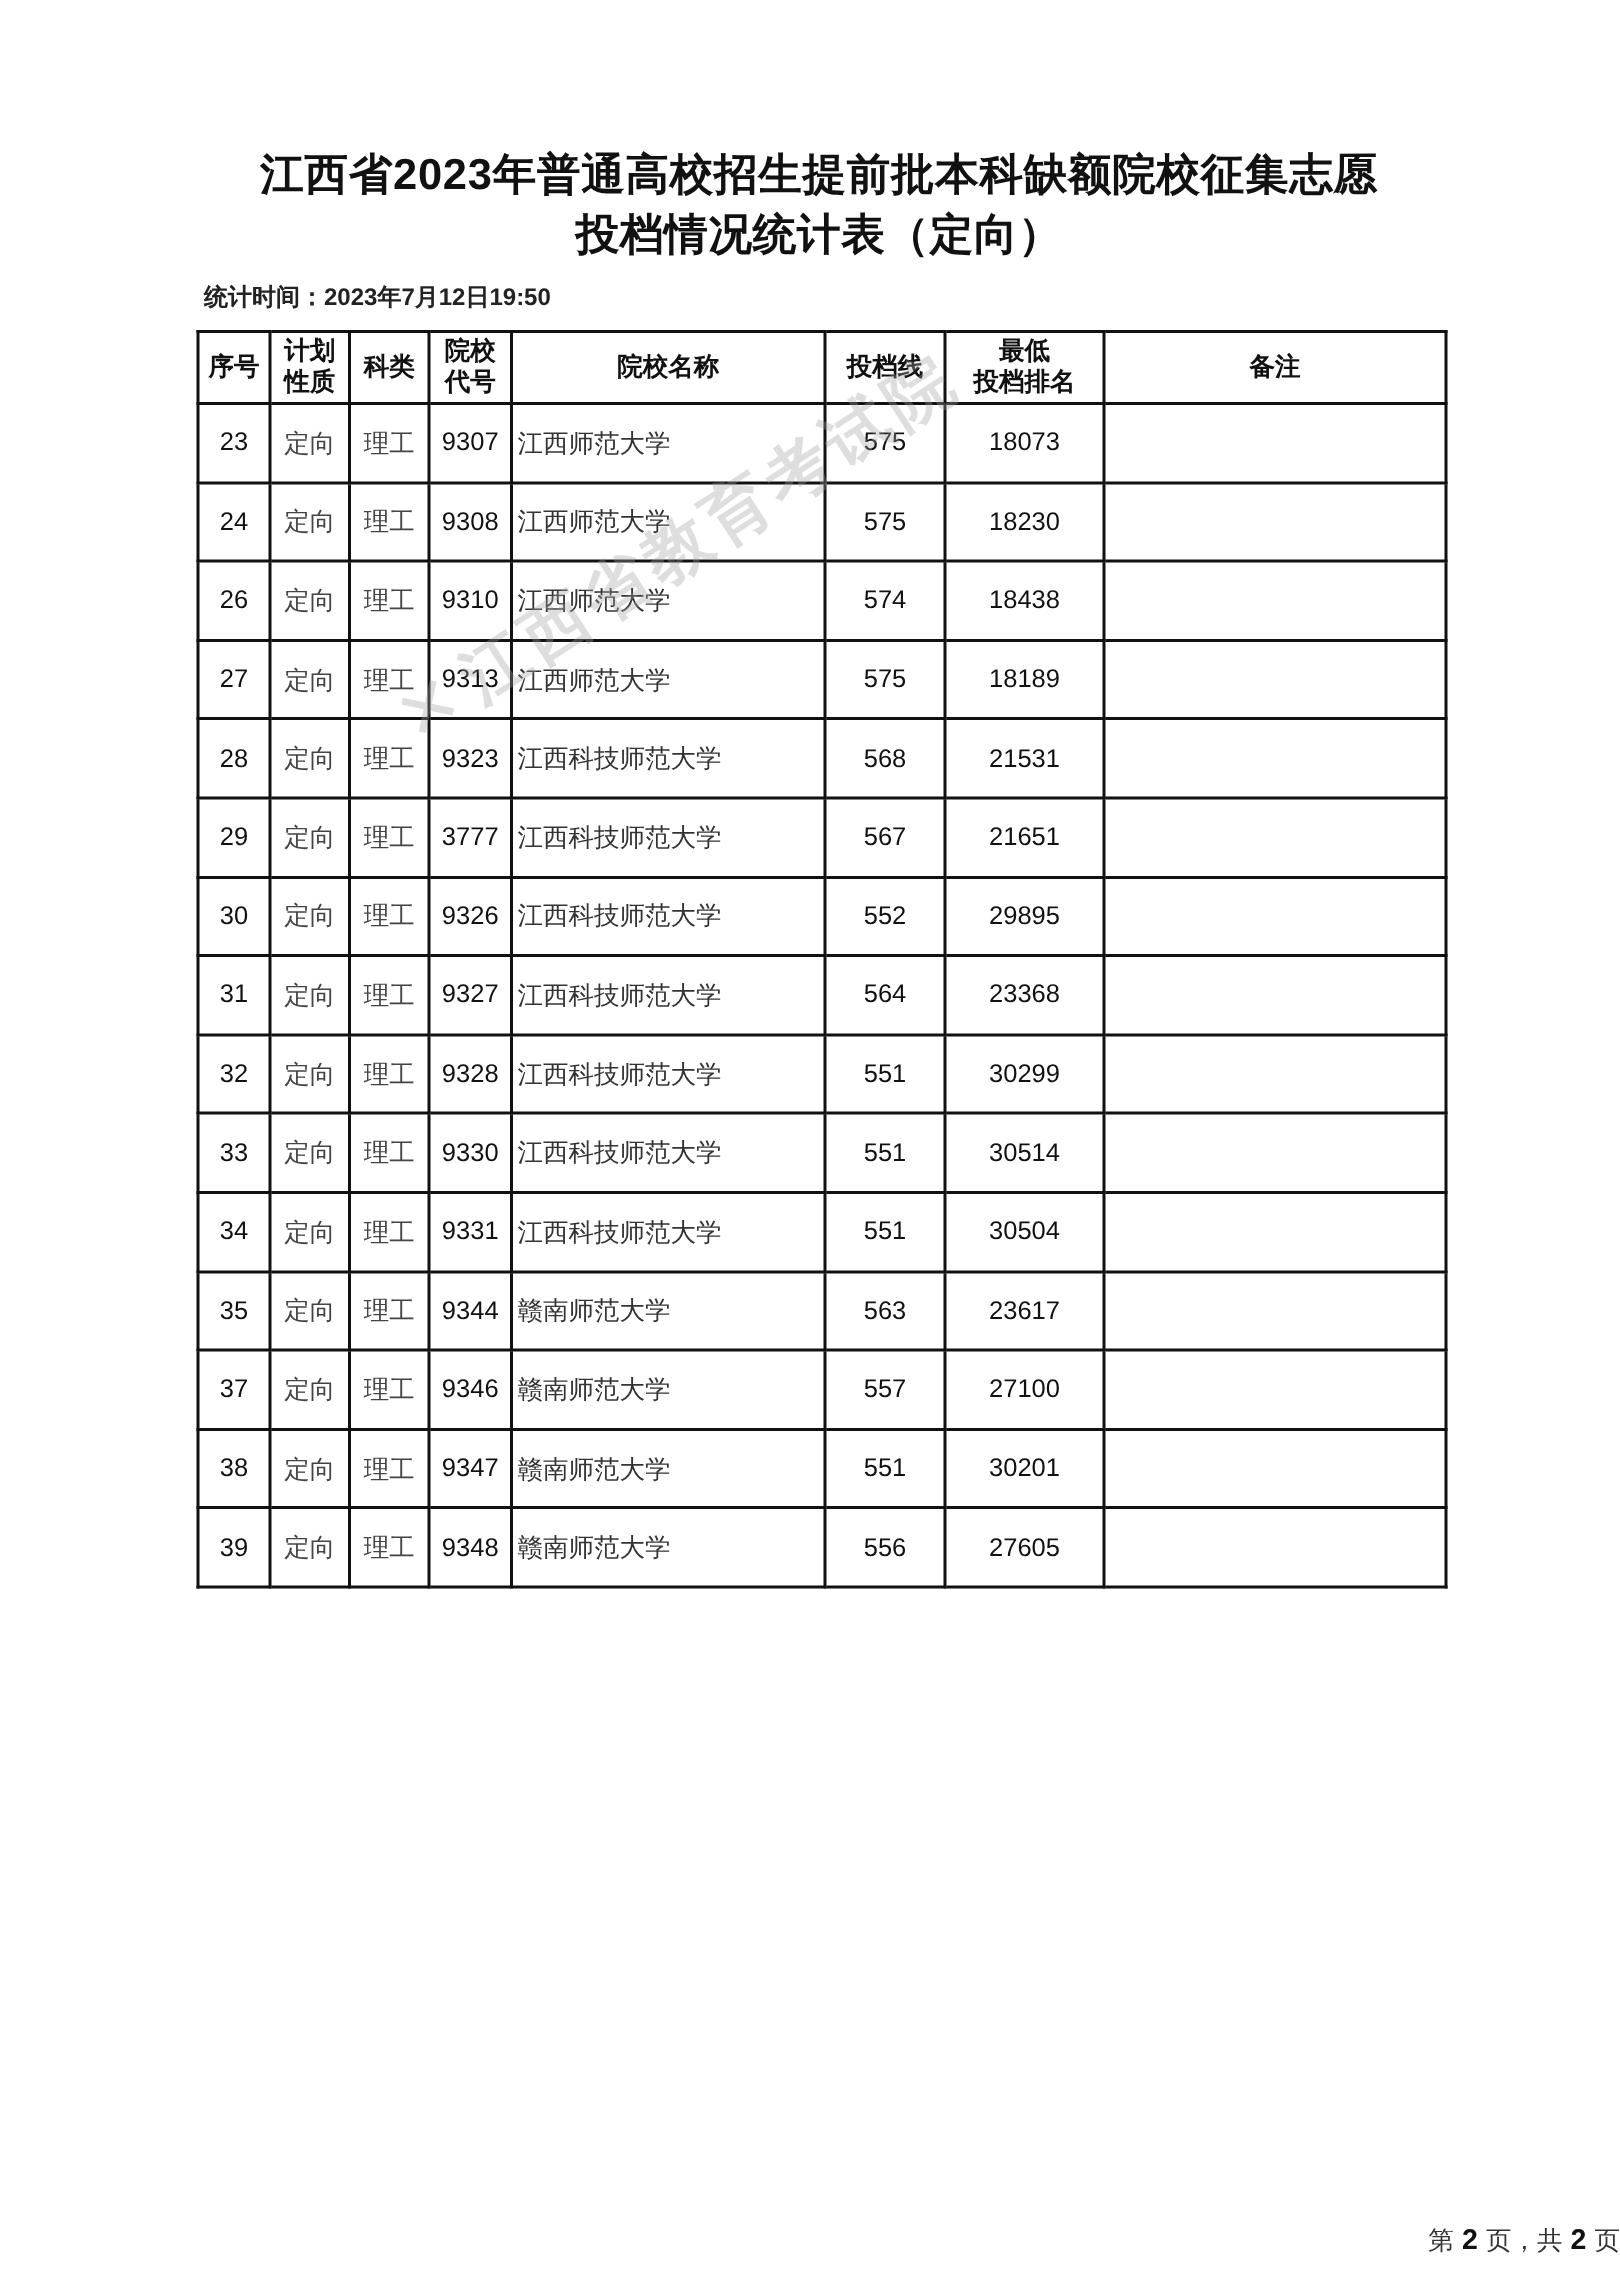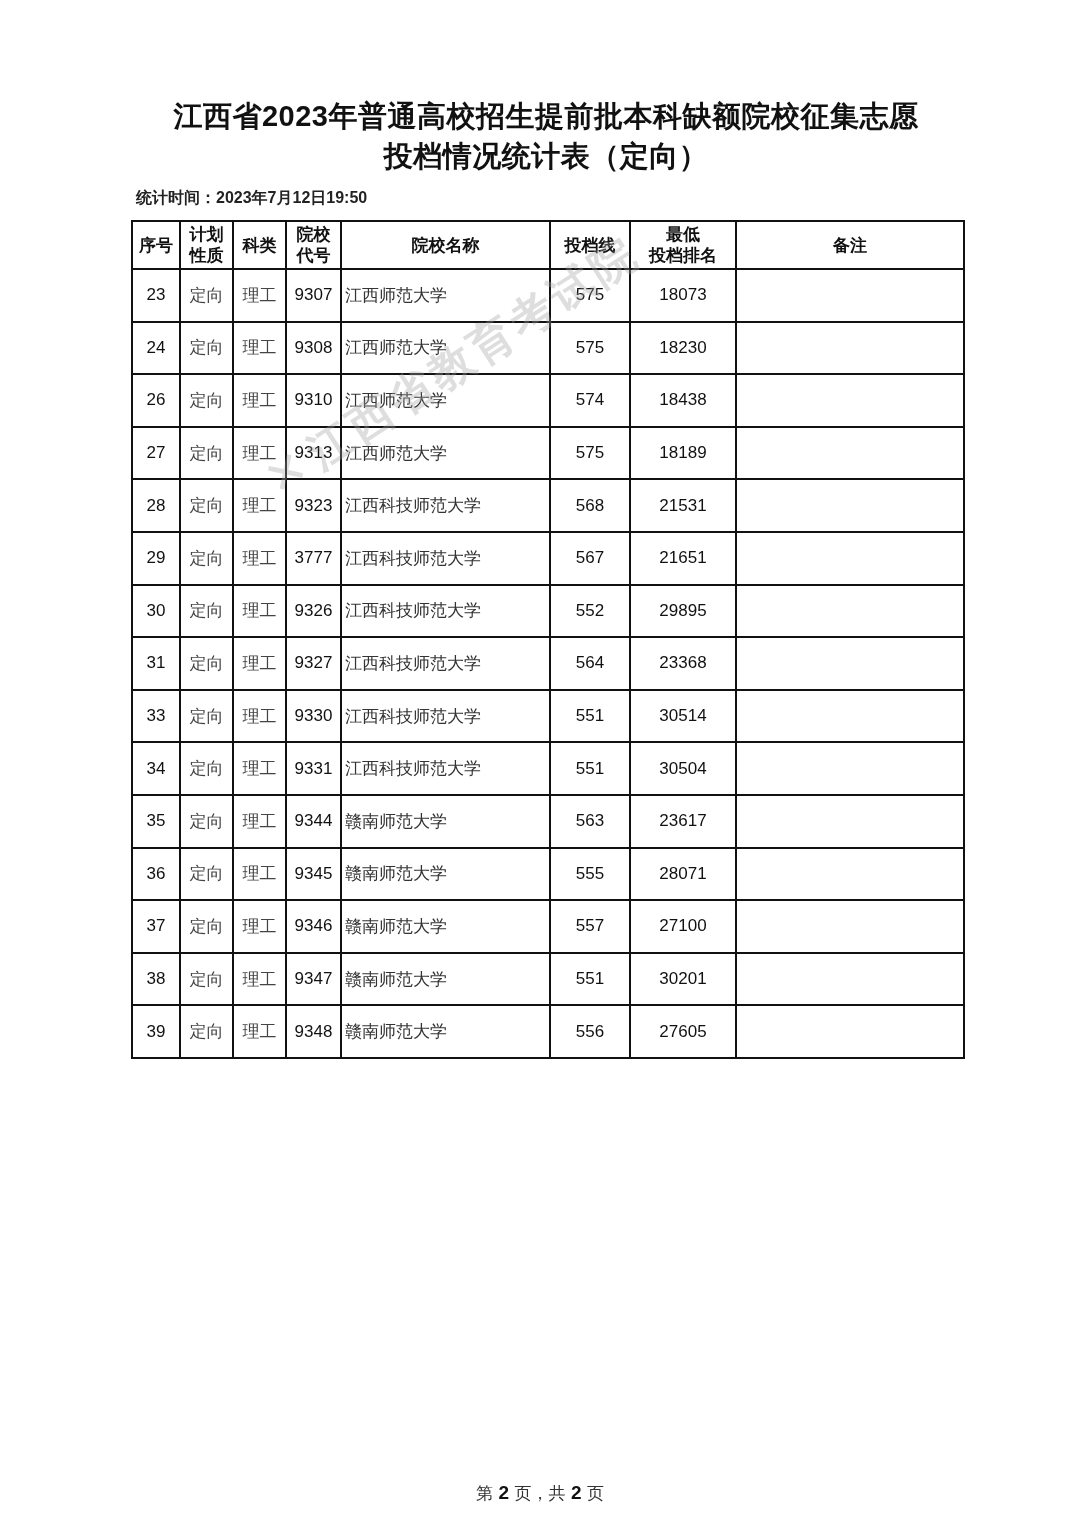--- a/index.html
+++ b/index.html
@@ -103,21 +103,21 @@
     .watermark .logo {
       display: inline-block;
       font-size: 48px;
       margin-right: 6px;
     }
     .footer {
       position: absolute;
       left: 0;
       width: 1080px;
       top: 1482px;
-      text-align: center;
+      text-align: right;
       font-size: 17px;
       color: #333;
       font-family: "DejaVu Serif", serif;
     }
     .footer b {
       font-family: "Liberation Sans", sans-serif;
       font-weight: bold;
       font-size: 19px;
       color: #111;
     }
@@ -228,20 +228,30 @@
         <td class="num">31</td>
         <td class="cjk">定向</td>
         <td class="cjk">理工</td>
         <td class="num">9327</td>
         <td class="name">江西科技师范大学</td>
         <td class="num">564</td>
         <td class="num">23368</td>
         <td class="cjk"></td>
       </tr>
       <tr>
+        <td class="num">32</td>
+        <td class="cjk">定向</td>
+        <td class="cjk">理工</td>
+        <td class="num">9328</td>
+        <td class="name">江西科技师范大学</td>
+        <td class="num">551</td>
+        <td class="num">30299</td>
+        <td class="cjk"></td>
+      </tr>
+      <tr>
         <td class="num">33</td>
         <td class="cjk">定向</td>
         <td class="cjk">理工</td>
         <td class="num">9330</td>
         <td class="name">江西科技师范大学</td>
         <td class="num">551</td>
         <td class="num">30514</td>
         <td class="cjk"></td>
       </tr>
       <tr>
@@ -258,30 +268,20 @@
         <td class="num">35</td>
         <td class="cjk">定向</td>
         <td class="cjk">理工</td>
         <td class="num">9344</td>
         <td class="name">赣南师范大学</td>
         <td class="num">563</td>
         <td class="num">23617</td>
         <td class="cjk"></td>
       </tr>
       <tr>
-        <td class="num">36</td>
-        <td class="cjk">定向</td>
-        <td class="cjk">理工</td>
-        <td class="num">9345</td>
-        <td class="name">赣南师范大学</td>
-        <td class="num">555</td>
-        <td class="num">28071</td>
-        <td class="cjk"></td>
-      </tr>
-      <tr>
         <td class="num">37</td>
         <td class="cjk">定向</td>
         <td class="cjk">理工</td>
         <td class="num">9346</td>
         <td class="name">赣南师范大学</td>
         <td class="num">557</td>
         <td class="num">27100</td>
         <td class="cjk"></td>
       </tr>
       <tr>

